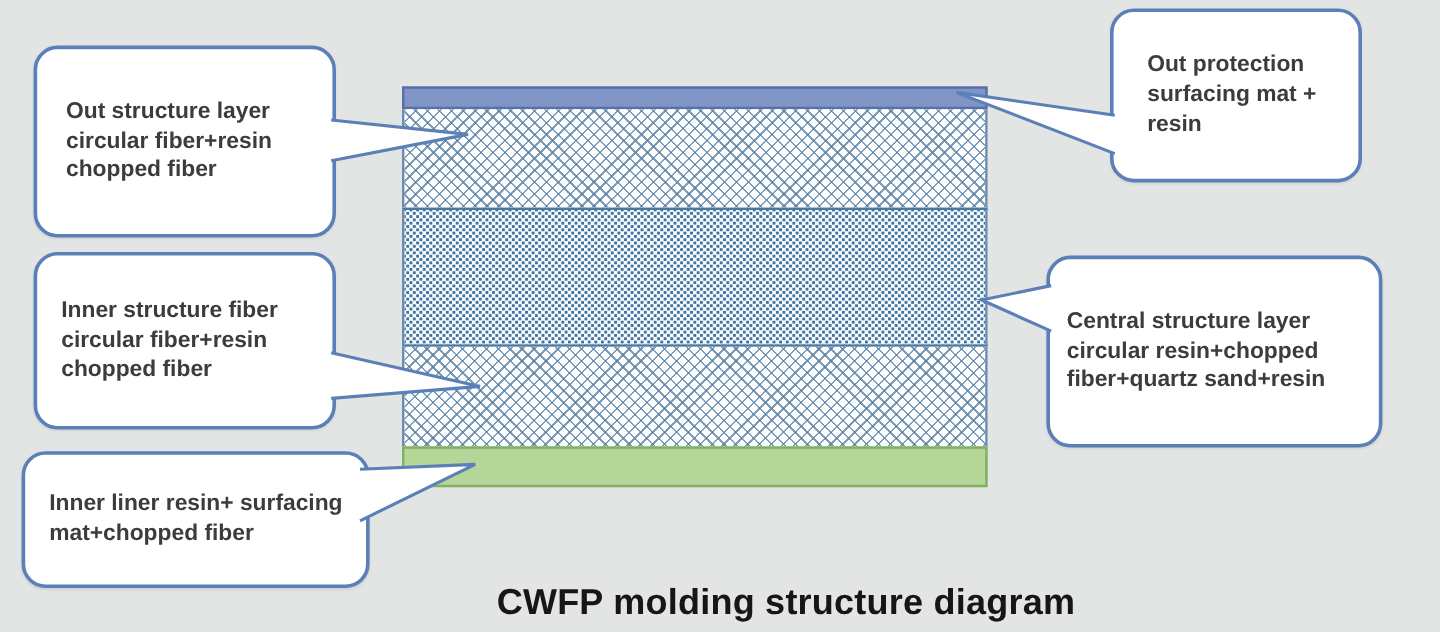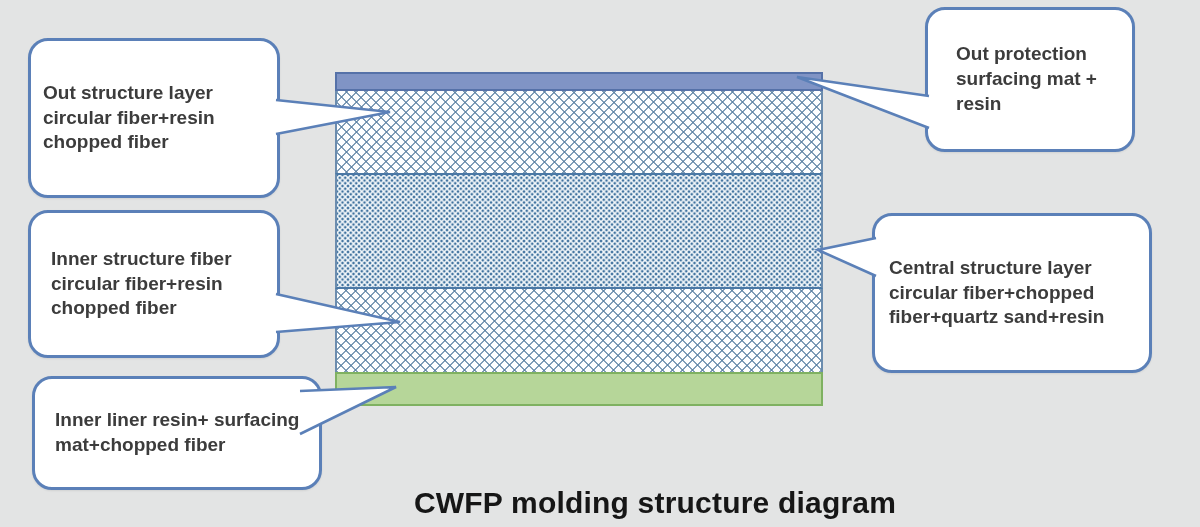--- a/index.html
+++ b/index.html
@@ -34,23 +34,23 @@
 
   
   .callout{
     position:absolute;box-sizing:border-box;z-index:2;
     background:#ffffff;border:3px solid #5b80b8;border-radius:20px;
     display:flex;flex-direction:column;justify-content:center;
     color:#3c3c3c;font-weight:700;font-size:19px;line-height:1.3;
     box-shadow:0 1px 2px rgba(0,0,0,0.08);
   }
   .callout .txt{display:block;}
-  .co-out-structure {left:28px; top:38px; width:252px;height:160px;padding:6px 14px 6px 12px;}
+  .co-out-structure {left:28px; top:38px; width:252px;height:160px;padding:6px 14px 6px 24px;}
   .co-inner-structure{left:28px; top:210px;width:252px;height:148px;padding:6px 14px 6px 20px;}
-  .co-inner-liner   {left:32px; top:376px;width:290px;height:114px;padding:6px 16px 6px 20px;}
+  .co-inner-liner   {left:18px; top:376px;width:290px;height:114px;padding:6px 16px 6px 20px;}
   .co-out-protection{left:925px;top:7px;  width:210px;height:145px;padding:6px 1px 6px 28px;}
   .co-central       {left:872px;top:213px;width:280px;height:160px;padding:6px 8px 6px 14px;}
 
   
   .tails{position:absolute;left:0;top:0;width:1200px;height:527px;z-index:3;pointer-events:none;}
   .tails polygon{fill:#ffffff;}
   .tails path{fill:none;stroke:#5b80b8;stroke-width:2.6;stroke-linejoin:miter;}
 
   
   .caption{
@@ -81,21 +81,21 @@
 
   <div class="callout co-inner-liner">
     <span class="txt">Inner liner resin+ surfacing mat+chopped fiber</span>
   </div>
 
   <div class="callout co-out-protection">
     <span class="txt">Out protection surfacing mat + resin</span>
   </div>
 
   <div class="callout co-central">
-    <span class="txt">Central structure layer circular fiber+chopped fiber+quartz sand+resin</span>
+    <span class="txt">Central structure layer circular resin+chopped fiber+quartz sand+resin</span>
   </div>
 
   <svg class="tails" viewBox="0 0 1200 527">
 
     <polygon points="276,100 390,112 276,134"></polygon>
     <path d="M276,100 L390,112 L276,134"></path>
 
     <polygon points="276,294 400,322 276,332"></polygon>
     <path d="M276,294 L400,322 L276,332"></path>
 

